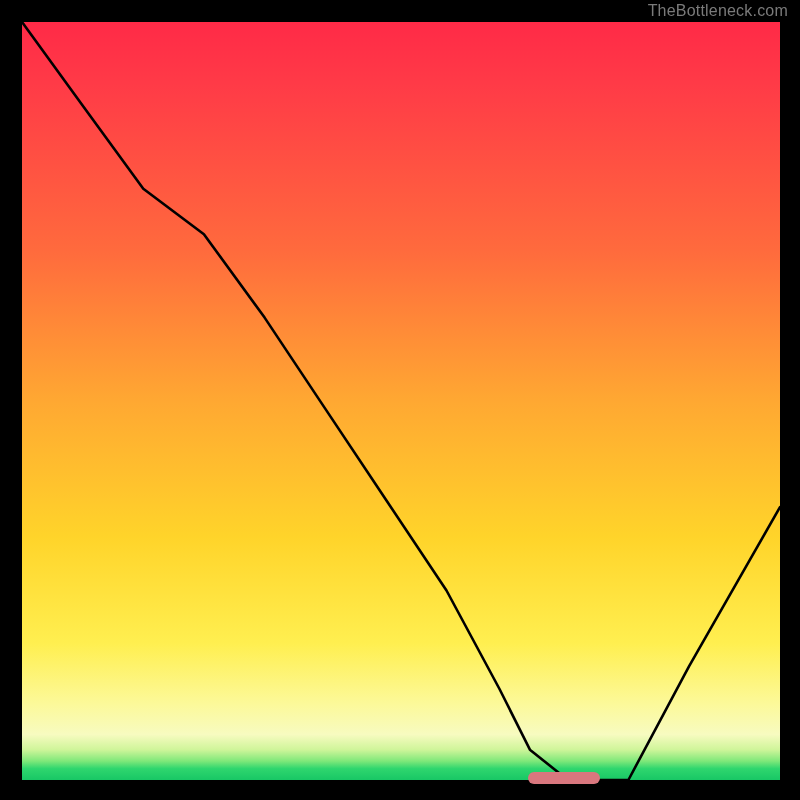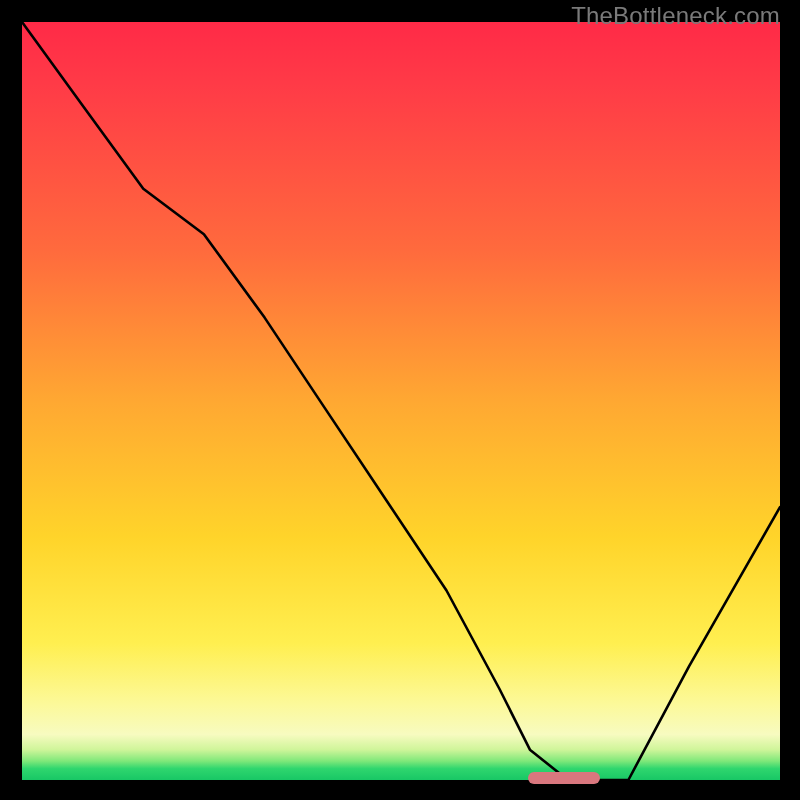--- a/index.html
+++ b/index.html
@@ -57,23 +57,23 @@
   }
   .marker {
     position: absolute;
     height: 12px;
     border-radius: 6px;
     background: #d9777e; 
   }
   .watermark {
     position: absolute;
     top: 2px;
-    right: 20px;
+    right: 12px;
     color: #7a7a7a;
-    font-size: 24px;
+    font-size: 16px;
     font-weight: 500;
     letter-spacing: 0.2px;
     user-select: none;
   }
 </style>
 </head>
 <body>
 
 <div class="chart-wrap">
 

